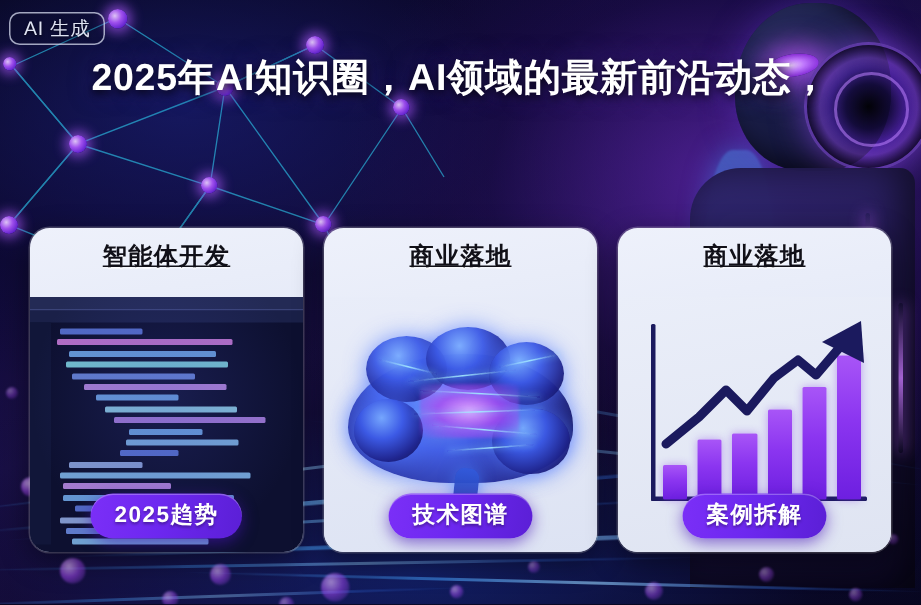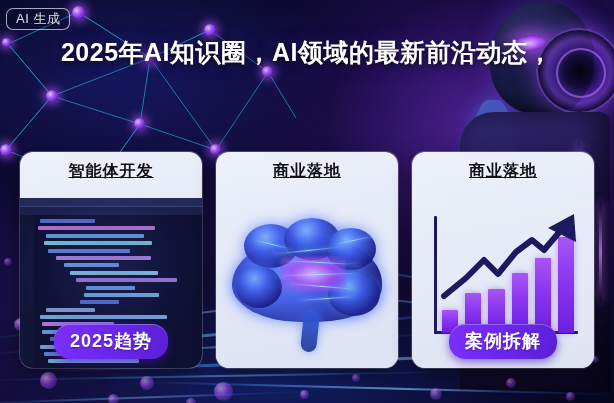--- a/index.html
+++ b/index.html
@@ -141,21 +141,21 @@
   }
   .card-media {
     position:absolute; left:0; top:46px; width:182px; height:170px;
     overflow:hidden;
   }
   .pill {
     position:absolute; bottom:9px; left:50%; transform:translateX(-50%);
     padding:5px 16px 6px;
     border-radius:16px;
     background:linear-gradient(100deg,#7b2ff7 0%, #6d28f0 45%, #5b1fd6 100%);
-    color:#fff; font-size:18px; font-weight:bold; letter-spacing:1px;
+    color:#fff; font-size:15px; font-weight:bold; letter-spacing:1px;
     box-shadow:0 3px 10px rgba(70,20,180,.6), inset 0 1px 0 rgba(255,255,255,.28);
     white-space:nowrap; z-index:4;
     text-shadow:0 1px 2px rgba(0,0,0,.35);
     margin-top:16px;
   }
 
   
   .ide { position:absolute; inset:0; background:#0d1030; }
   .ide-top { height:9px; background:#232a55; border-bottom:1px solid #3a4378; }
   .ide-tabbar { height:8px; background:#1a2048; }
@@ -338,20 +338,21 @@
             <div class="b-trace" style="left:52px;top:48px;width:80px;transform:rotate(3deg);"></div>
             <div class="b-trace" style="left:48px;top:60px;width:86px;transform:rotate(-2deg);"></div>
             <div class="b-trace" style="left:60px;top:72px;width:70px;transform:rotate(5deg);"></div>
             <div class="b-trace" style="left:70px;top:84px;width:58px;transform:rotate(-4deg);"></div>
             <div class="b-trace" style="left:24px;top:30px;width:40px;transform:rotate(14deg);"></div>
             <div class="b-trace" style="left:104px;top:26px;width:42px;transform:rotate(-12deg);"></div>
             <div class="b-stem"></div>
           </div>
         </div>
       </div>
+      <div class="pill">技术图谱</div>
     </div>
 
     <div class="card">
       <div class="card-title">商业落地</div>
       <div class="card-media">
         <div class="chart-wrap">
           <div class="chart">
             <div class="axis" style="left:8px;top:4px;width:3px;height:118px;"></div>
             <div class="axis" style="left:8px;top:119px;width:144px;height:3px;"></div>
             <div class="bars" id="chart-bars">

